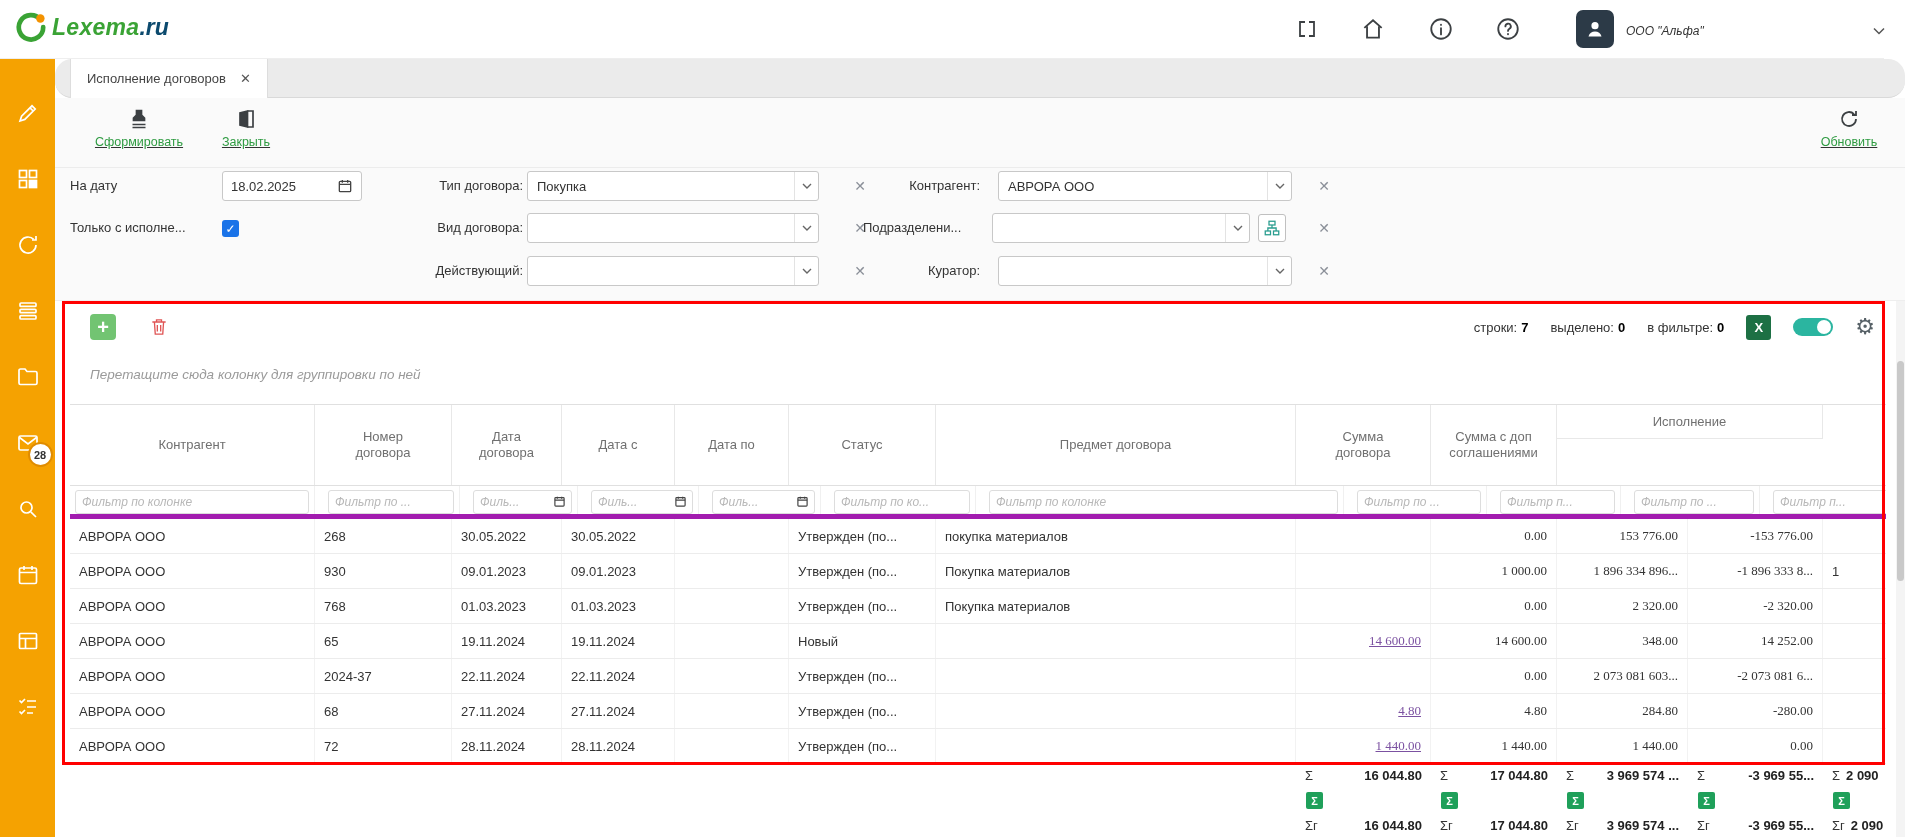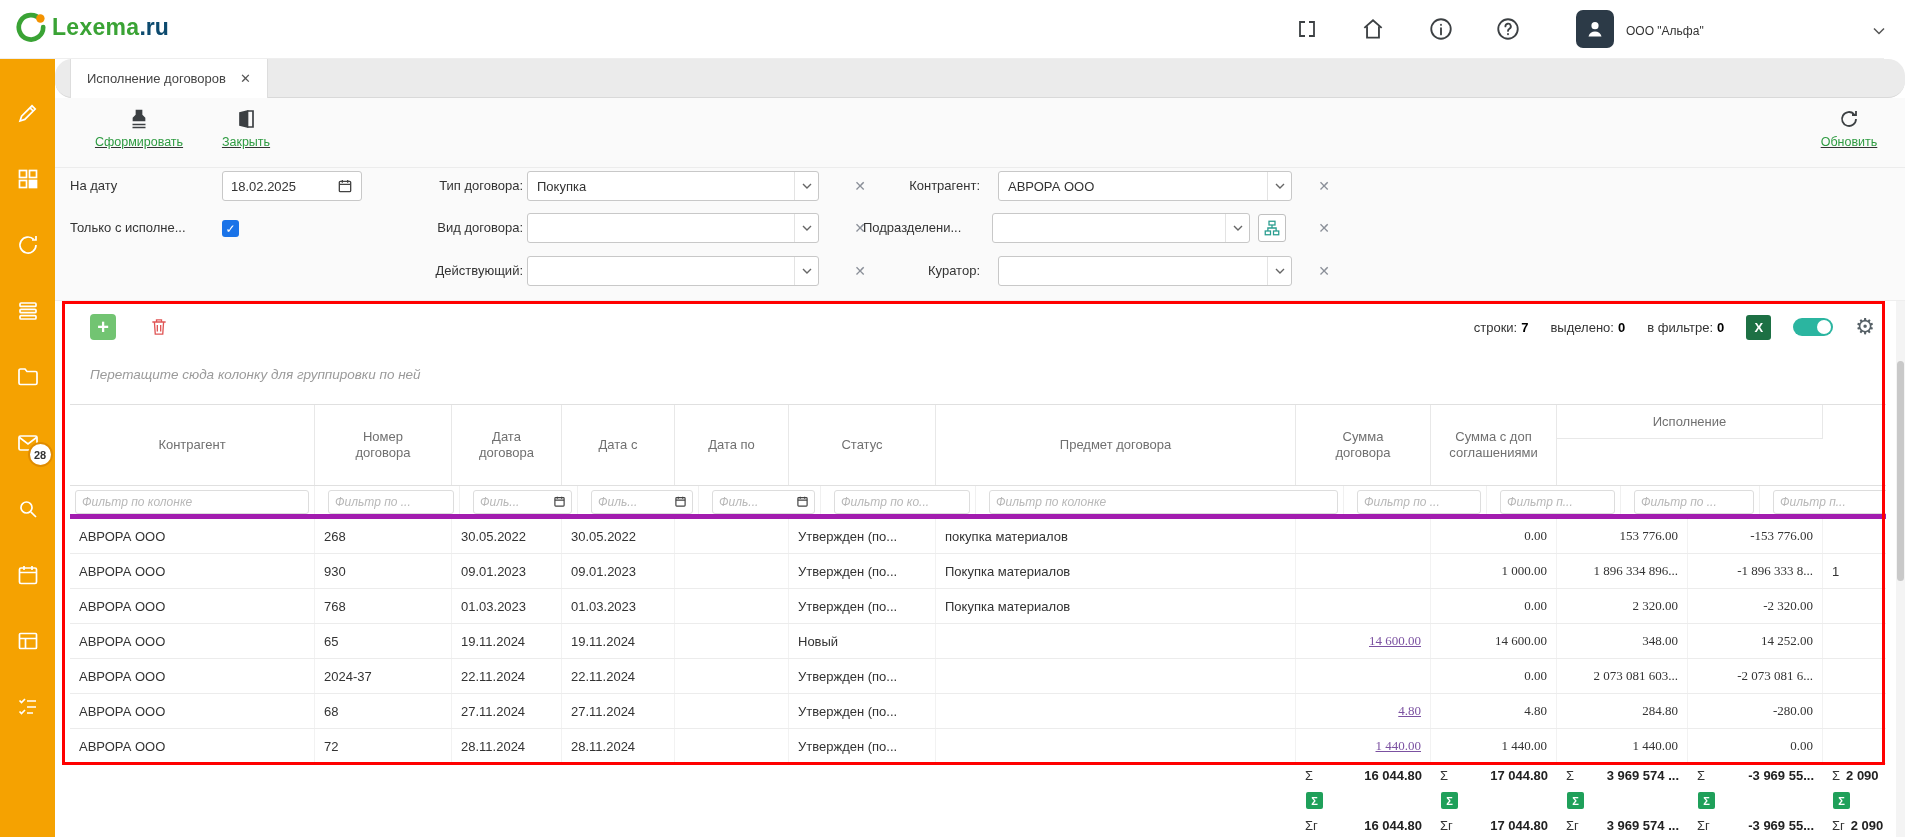--- a/index.html
+++ b/index.html
@@ -1,21 +1,21 @@
 <!DOCTYPE html>
 <html><head>
 <meta charset="utf-8">
 <style>
   * { margin:0; padding:0; box-sizing:border-box; }
   html,body { width:1920px; height:837px; overflow:hidden; background:#fff;
     font-family:"Liberation Sans", sans-serif; font-size:13px; color:#333; }
 
   
   .hdr { position:absolute; left:0; top:0; width:1884px; height:59px; background:#fff;
-    border-bottom:1px solid #eee; }
+    border-bottom:1px solid #eee;font-style:italic; }
   .logo { position:absolute; left:16px; top:12px; display:flex; align-items:center; gap:6px; }
   .logo-main { font-size:23px; font-weight:bold; color:#3aa335; letter-spacing:.3px; }
   .logo-suffix { font-size:23px; font-weight:bold; color:#0c4a6e; margin-left:-6px; }
   .hicon { position:absolute; top:14px; width:30px; height:30px; display:flex; align-items:center;
     justify-content:center; color:#3c4043; cursor:pointer; }
   .avatar { position:absolute; left:1576px; top:10px; width:38px; height:38px; background:#2c3a47;
     border-radius:7px; display:flex; align-items:center; justify-content:center; cursor:pointer; }
   .company { position:absolute; left:1626px; top:24px; font-size:12px; color:#333; }
 
   

